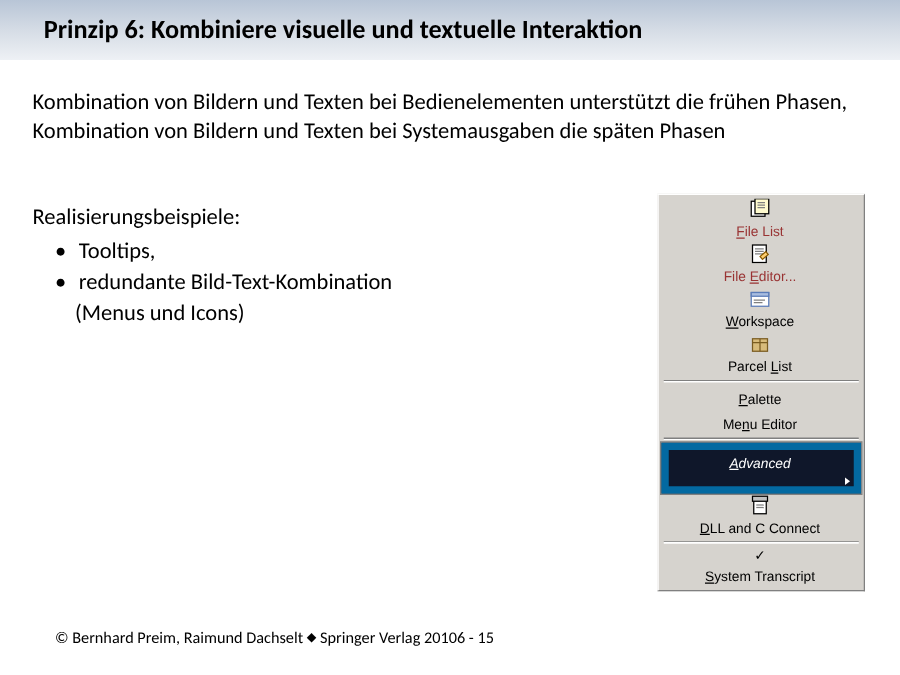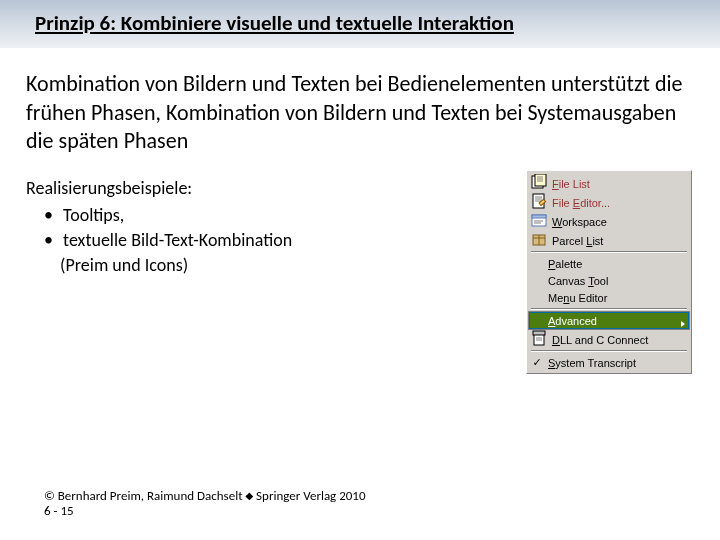--- a/index.html
+++ b/index.html
@@ -10,30 +10,29 @@
     background: #fff;
     position: relative;
     overflow: hidden;
   }
   .title-bar {
     background: linear-gradient(to bottom, #b8c5d6 0%, #d5dce5 50%, #eef1f5 100%);
     padding: 10px 20px 12px 35px;
     font-size: 21px;
     font-weight: bold;
     color: #000;
-    text-decoration: underline;
   }
   .content {
     padding: 22px 28px 0 26px;
     color: #000;
   }
   .intro {
-    font-size: 22px;
+    font-size: 18px;
     line-height: 1.3;
-    margin-bottom: 20px;
+    margin-bottom: 44px;
   }
   .body-row {
     display: flex;
     gap: 24px;
   }
   .examples {
     flex: 1;
     font-size: 18px;
     line-height: 1.4;
   }
@@ -56,33 +55,35 @@
     border: 1px solid #fff;
     border-right-color: #808080;
     border-bottom-color: #808080;
     font-family: Tahoma, Arial, sans-serif;
     font-size: 11px;
     padding: 2px;
     margin-top: -6px;
   }
   .menu-item {
     display: flex;
-    align-items: flex-end;
+    align-items: center;
     padding: 1.5px 4px 1.5px 2px;
     cursor: default;
     gap: 5px;
     min-height: 17px;
+    flex-direction: column;
   }
   .menu-item.accent { color: #993333; }
   .menu-item.hover {
-    background: #4d7c0f;
+    background: #0f172a;
     color: #fff;
-    border: 1px solid #0369a1;
+    border: 6px solid #0369a1;
     outline: 1px solid #808080;
     padding: 0.5px 3px 0.5px 1px;
+    font-style: italic;
   }
   .menu-item .label .ul { text-decoration: underline; }
   .menu-item .arrow {
     margin-left: auto;
     width: 0; height: 0;
     border-top: 3.5px solid transparent;
     border-bottom: 3.5px solid transparent;
     border-left: 4px solid #000;
   }
   .menu-item.hover .arrow { border-left-color: #fff; }
@@ -106,40 +107,39 @@
   }
   .ic svg { display: block; }
   .footer {
     position: absolute;
     bottom: 22px;
     left: 44px;
     right: 30px;
     font-size: 13px;
     display: flex;
     justify-content: flex-start;
-    flex-direction: column;
   }
   .footer .diamond { font-size: 10px; vertical-align: 1px; }
 </style>
 </head>
 <body>
 
 <div class="title-bar">Prinzip 6: Kombiniere visuelle und textuelle Interaktion</div>
 
 <div class="content">
   <div class="intro">Kombination von Bildern und Texten bei Bedienelementen unterstützt die frühen Phasen, Kombination von Bildern und Texten bei Systemausgaben die späten Phasen</div>
 
   <div class="body-row">
     <div class="examples">
       <div class="heading">Realisierungsbeispiele:</div>
       <ul>
         <li>Tooltips,</li>
-        <li>textuelle Bild-Text-Kombination</li>
+        <li>redundante Bild-Text-Kombination</li>
       </ul>
-      <div class="note">(Preim und Icons)</div>
+      <div class="note">(Menus und Icons)</div>
     </div>
 
     <div class="menu-panel" id="menu-panel">
         <div class="menu-item accent nocheck">
           <span class="ic">
             <svg width="16" height="16">
               <rect x="1" y="2" width="11" height="12" fill="#fff" stroke="#000"></rect>
               <rect x="4" y="0" width="11" height="12" fill="#fffbcf" stroke="#000"></rect>
               <line x1="6" y1="3" x2="12" y2="3" stroke="#808080"></line>
               <line x1="6" y1="5" x2="12" y2="5" stroke="#808080"></line>
@@ -178,24 +178,20 @@
               <line x1="8" y1="4" x2="8" y2="14" stroke="#7a5c20"></line>
               <line x1="2" y1="7" x2="14" y2="7" stroke="#7a5c20"></line>
             </svg>
           </span>
           <span class="label">Parcel <span class="ul">L</span>ist</span>
         </div>
         <div class="menu-sep"></div>
         <div class="menu-item nocheck">
           <span class="check"></span>
           <span class="label"><span class="ul">P</span>alette</span>
-        </div>
-        <div class="menu-item nocheck">
-          <span class="check"></span>
-          <span class="label">Canvas <span class="ul">T</span>ool</span>
         </div>
         <div class="menu-item nocheck">
           <span class="check"></span>
           <span class="label">Me<span class="ul">n</span>u Editor</span>
         </div>
         <div class="menu-sep"></div>
         <div class="menu-item hover nocheck">
           <span class="check"></span>
           <span class="label"><span class="ul">A</span>dvanced</span>
           <span class="arrow"></span>

